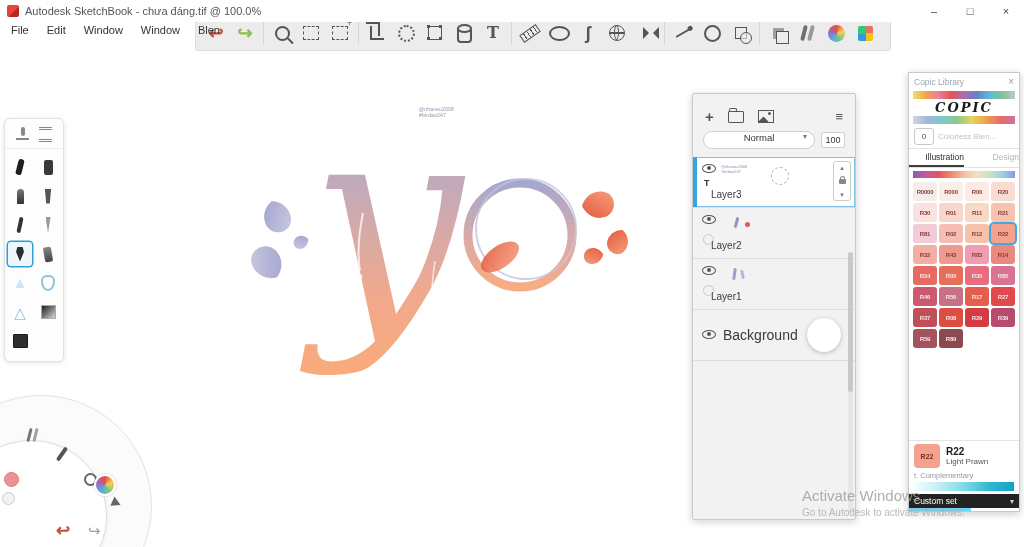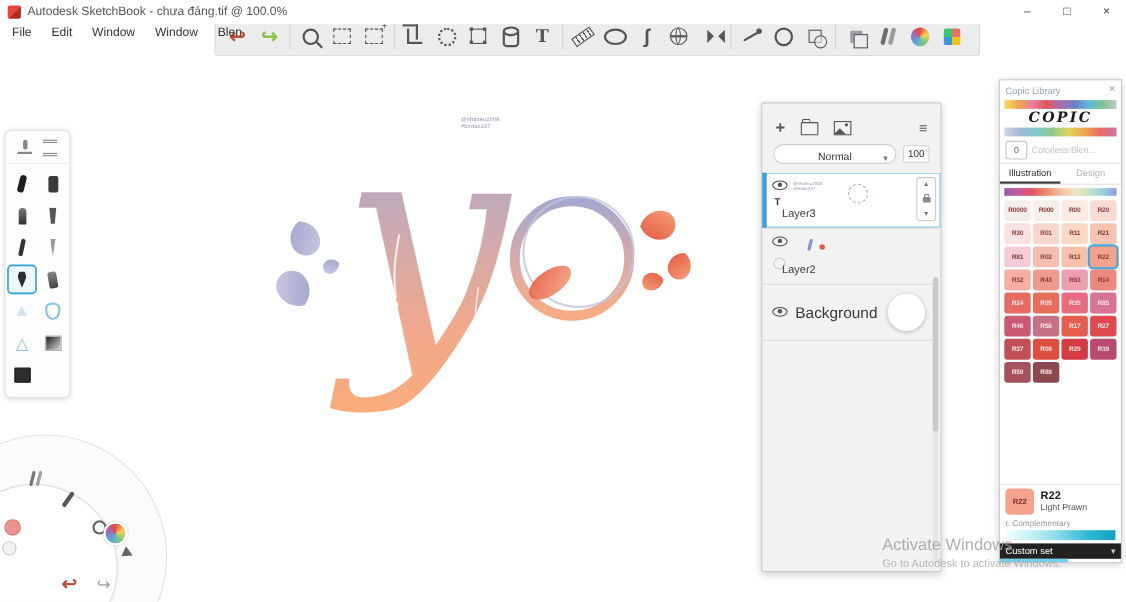--- a/index.html
+++ b/index.html
@@ -122,21 +122,21 @@
   .lp-tools{display:flex;align-items:center;gap:14px;padding:14px 12px 6px;color:#555}
   .lp-plus{font-size:15px;font-weight:bold}
   .i-folder{width:14px;height:10px;border:1.5px solid #555;border-radius:1px;position:relative;display:inline-block}
   .i-folder::before{content:"";position:absolute;top:-4px;left:0;width:6px;height:2px;border:1.5px solid #555;border-bottom:none;border-radius:2px 2px 0 0}
   .i-image{width:14px;height:11px;border:1.5px solid #555;position:relative;display:inline-block;overflow:hidden}
   .i-image::after{content:"";position:absolute;left:1px;bottom:-3px;width:7px;height:7px;background:#555;transform:rotate(45deg)}
   .i-image::before{content:"";position:absolute;right:2px;top:1px;width:3px;height:3px;border-radius:50%;background:#555}
   .lp-menu{margin-left:auto;font-size:13px;color:#555}
   .lp-blend{display:flex;align-items:center;gap:6px;padding:0 10px 8px}
   .blend-select{flex:1;height:16px;background:#fff;border:1px solid #cfcfcf;border-radius:9px;position:relative;
-                display:flex;align-items:flex-end;justify-content:center;font-size:9.5px;color:#333}
+                display:flex;align-items:flex-start;justify-content:center;font-size:9.5px;color:#333}
   .blend-select .caret{position:absolute;right:7px;font-size:8px;color:#777}
   .lp-op{width:22px;height:14px;background:#fff;border:1px solid #cfcfcf;border-radius:2px;font-size:9px;
          text-align:center;color:#333;padding:0;font-family:"Liberation Sans",sans-serif}
   .lrow{position:relative;height:50px;border-bottom:1px solid #dedede}
   .lrow.sel{background:#fff;box-shadow:inset 0 0 0 1px #7fc4e8}
   .accent{position:absolute;left:0;top:0;width:4px;height:100%;background:#35a3dc}
   .eye{position:absolute;left:9px;top:7px;width:14px;height:9px;border:1.5px solid #555;border-radius:50%;box-sizing:border-box}
   .eye i{position:absolute;left:3.5px;top:1px;width:4px;height:4px;background:#555;border-radius:50%}
   .row-dot{position:absolute;left:10px;top:26px;width:9px;height:9px;border:1px solid #c9c9c9;border-radius:50%}
   .tbadge{position:absolute;left:11px;top:21px;font-size:9px;font-weight:bold;color:#333}
@@ -172,21 +172,21 @@
   .cp-logo{margin:1px 4px}
   .strip1{height:8px;background:linear-gradient(90deg,#f2e25e,#f0a44e,#ea7f9e,#e25558,#a96fae,#6b7fc4,#5fb7dd,#7cc493,#c5c5c5)}
   .cp-word{height:17px;display:flex;align-items:center;justify-content:center;font-weight:bold;font-style:italic;
            letter-spacing:2px;font-size:13px;color:#1a1a1a;font-family:"DejaVu Serif",serif}
   .strip2{height:8px;background:linear-gradient(90deg,#cfd6de,#9fb8d8,#7fc9c9,#8cc98c,#e2d45e,#eda44e,#e86a6a,#c9769e)}
   .cp-blender{display:flex;align-items:center;gap:4px;padding:3px 5px;border-bottom:1px solid #e4e4e4}
   .bl-sw{width:18px;height:15px;border:1px solid #c9c9c9;border-radius:3px;display:flex;align-items:center;
          justify-content:center;font-size:8px;color:#555;background:#fff;flex:none}
   .bl-label{color:#c2c2c2;font-size:8px;white-space:nowrap;overflow:hidden;text-overflow:ellipsis}
   .cp-tabs{display:flex;border-bottom:1px solid #e0e0e0}
-  .cp-tab{flex:1;text-align:center;padding:3px 0;font-size:8.5px;color:#b5b5b5}
+  .cp-tab{flex:1;text-align:right;padding:3px 0;font-size:8.5px;color:#b5b5b5}
   .cp-tab.active{color:#2d2d2d;border-bottom:2px solid #3c3c3c}
   .cp-spectrum{height:7px;margin:3px 4px 1px;
                background:linear-gradient(90deg,#8a5fae,#c45a9e,#e2555e,#ef8a6a,#f2bfa0,#f2e2c2,#c9e2c2,#9ad2e2,#8a9ae2)}
   .swgrid{display:grid;grid-template-columns:repeat(4,1fr);gap:2px;padding:3px 4px}
   .swatch{height:19px;border-radius:3px;display:flex;align-items:center;justify-content:center}
   .swatch span{font-size:6px;font-weight:bold;letter-spacing:-.2px}
   .swatch.selected{box-shadow:0 0 0 2px #3fa9e0}
   .cp-bottom{margin-top:auto;border-top:1px solid #e4e4e4;padding:3px 5px 0}
   .cur{display:flex;align-items:center;gap:6px}
   .cur-sw{width:26px;height:24px;border-radius:4px;display:flex;align-items:center;justify-content:center;
@@ -447,20 +447,31 @@
       </span>
     <span class="row-dot"></span>
     <div class="thumb m2">
       <i class="mk mk-p"></i>
         <i class="mk mk-r"></i>
     </div>
     <div class="lname">Layer2</div>
   </div>
 
 
+  <div class="lrow">
+    <span class="eye">
+        <i></i>
+      </span>
+    <span class="row-dot"></span>
+    <div class="thumb m4">
+      <i class="mk mk-p1"></i>
+        <i class="mk mk-p2"></i>
+    </div>
+    <div class="lname">Layer1</div>
+  </div>
 
   <div class="lrow lrow-bg">
     <span class="eye">
         <i></i>
       </span>
     <div class="lname-bg">Background</div>
     <div class="bg-disc"></div>
   </div>
 
   <div class="lscroll">

